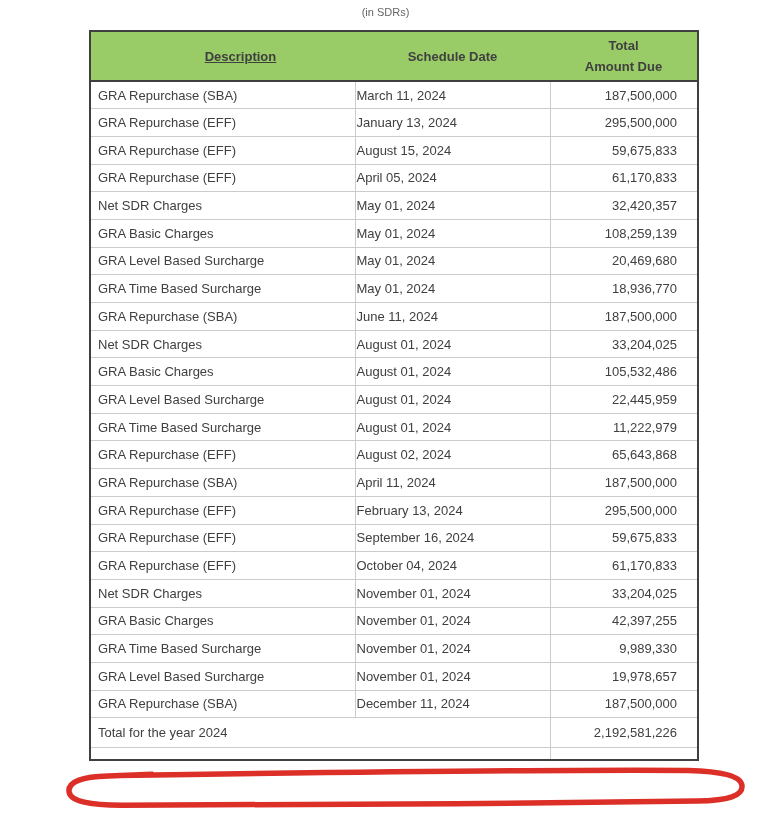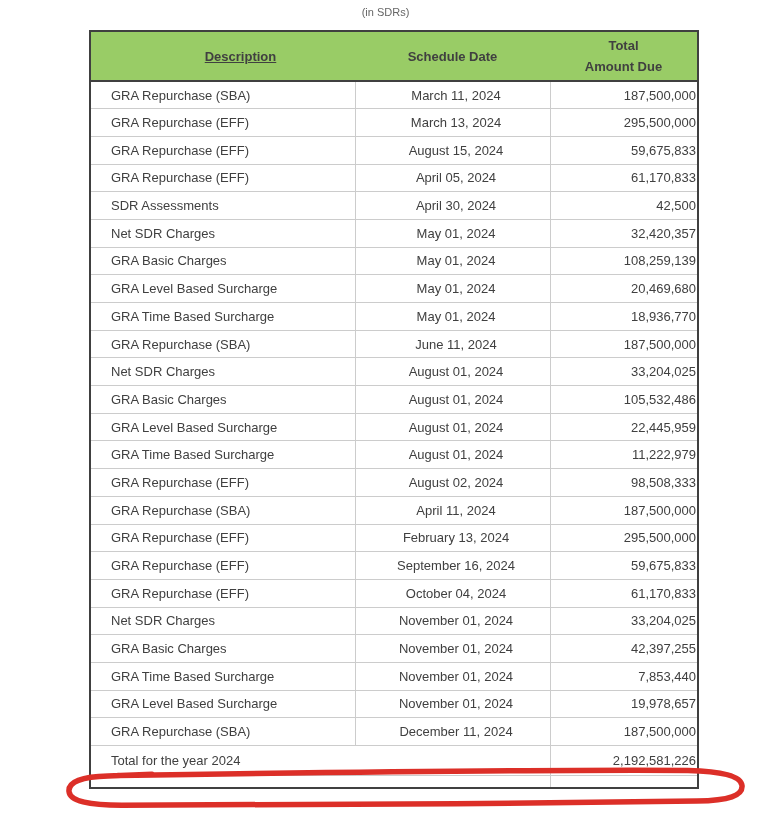--- a/index.html
+++ b/index.html
@@ -47,23 +47,23 @@
   tbody td {
     height: 27.7px;
     font-size: 13px;
     color: #404040;
     border: 1px solid #cccccc;
     vertical-align: middle;
     white-space: nowrap;
     overflow: hidden;
     background: #ffffff;
   }
-  td.cell-desc { text-align: left;  padding-left: 20px; }
-  td.cell-date { text-align: center;  padding-left: 7px; margin-left: 44px; }
-  td.cell-amt  { text-align: right; padding-right: 1px; }
+  td.cell-desc { text-align: left;  padding-left: 7px; }
+  td.cell-date { text-align: left;  padding-left: 1px; margin-left: 44px; }
+  td.cell-amt  { text-align: right; padding-right: 20px; }
   tbody.total-body td { height: 30px; }
   tbody.partial-body td { height: 12px; }
   .annotation-layer {
     position: absolute;
     left: 0; top: 0;
     width: 771px; height: 813px;
     pointer-events: none;
     z-index: 5;
   }
 </style>
@@ -96,41 +96,36 @@
   <tbody>
 
       <tr>
         <td class="cell-desc">GRA Repurchase (SBA)</td>
         <td class="cell-date">March 11, 2024</td>
         <td class="cell-amt">187,500,000</td>
       </tr>
 
       <tr>
         <td class="cell-desc">GRA Repurchase (EFF)</td>
-        <td class="cell-date">March 13, 2024</td>
+        <td class="cell-date">January 13, 2024</td>
         <td class="cell-amt">295,500,000</td>
       </tr>
 
       <tr>
         <td class="cell-desc">GRA Repurchase (EFF)</td>
         <td class="cell-date">August 15, 2024</td>
         <td class="cell-amt">59,675,833</td>
       </tr>
 
       <tr>
         <td class="cell-desc">GRA Repurchase (EFF)</td>
         <td class="cell-date">April 05, 2024</td>
         <td class="cell-amt">61,170,833</td>
       </tr>
 
-      <tr>
-        <td class="cell-desc">SDR Assessments</td>
-        <td class="cell-date">April 30, 2024</td>
-        <td class="cell-amt">42,500</td>
-      </tr>
 
       <tr>
         <td class="cell-desc">Net SDR Charges</td>
         <td class="cell-date">May 01, 2024</td>
         <td class="cell-amt">32,420,357</td>
       </tr>
 
       <tr>
         <td class="cell-desc">GRA Basic Charges</td>
         <td class="cell-date">May 01, 2024</td>
@@ -175,21 +170,21 @@
 
       <tr>
         <td class="cell-desc">GRA Time Based Surcharge</td>
         <td class="cell-date">August 01, 2024</td>
         <td class="cell-amt">11,222,979</td>
       </tr>
 
       <tr>
         <td class="cell-desc">GRA Repurchase (EFF)</td>
         <td class="cell-date">August 02, 2024</td>
-        <td class="cell-amt">98,508,333</td>
+        <td class="cell-amt">65,643,868</td>
       </tr>
 
       <tr>
         <td class="cell-desc">GRA Repurchase (SBA)</td>
         <td class="cell-date">April 11, 2024</td>
         <td class="cell-amt">187,500,000</td>
       </tr>
 
       <tr>
         <td class="cell-desc">GRA Repurchase (EFF)</td>
@@ -217,21 +212,21 @@
 
       <tr>
         <td class="cell-desc">GRA Basic Charges</td>
         <td class="cell-date">November 01, 2024</td>
         <td class="cell-amt">42,397,255</td>
       </tr>
 
       <tr>
         <td class="cell-desc">GRA Time Based Surcharge</td>
         <td class="cell-date">November 01, 2024</td>
-        <td class="cell-amt">7,853,440</td>
+        <td class="cell-amt">9,989,330</td>
       </tr>
 
       <tr>
         <td class="cell-desc">GRA Level Based Surcharge</td>
         <td class="cell-date">November 01, 2024</td>
         <td class="cell-amt">19,978,657</td>
       </tr>
 
       <tr>
         <td class="cell-desc">GRA Repurchase (SBA)</td>

